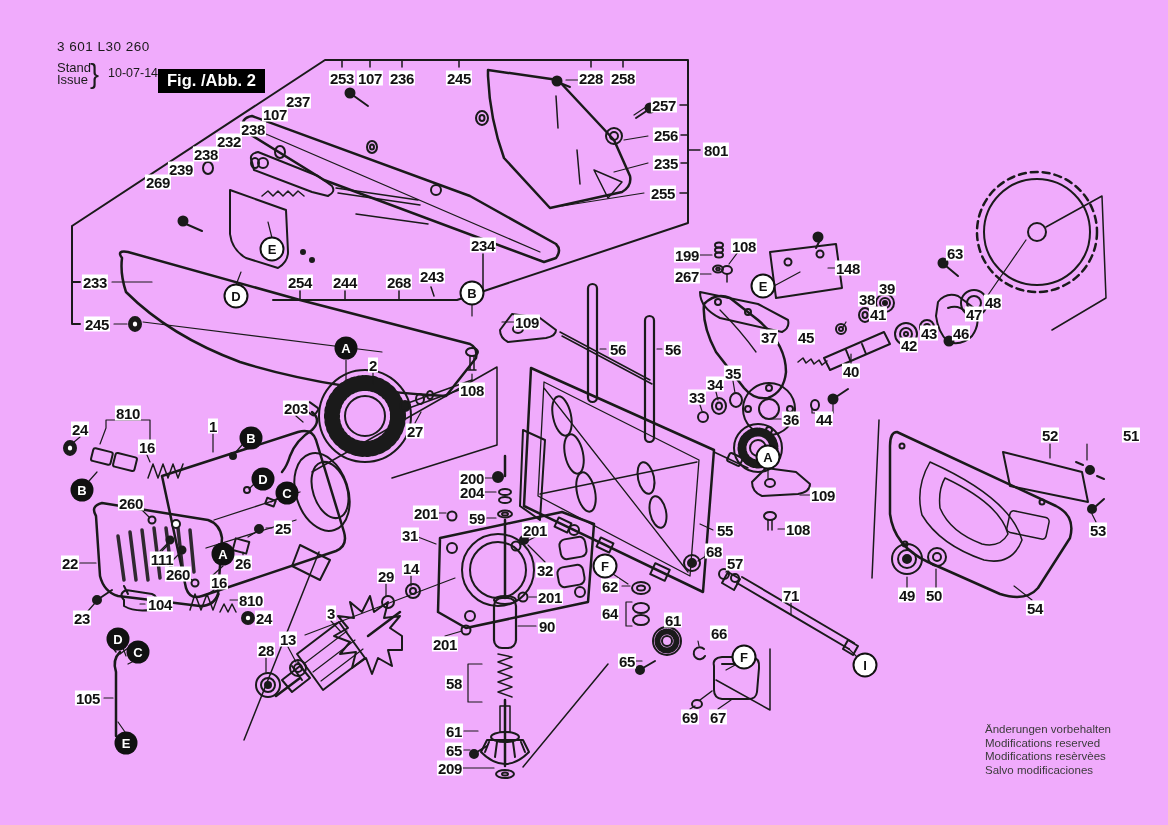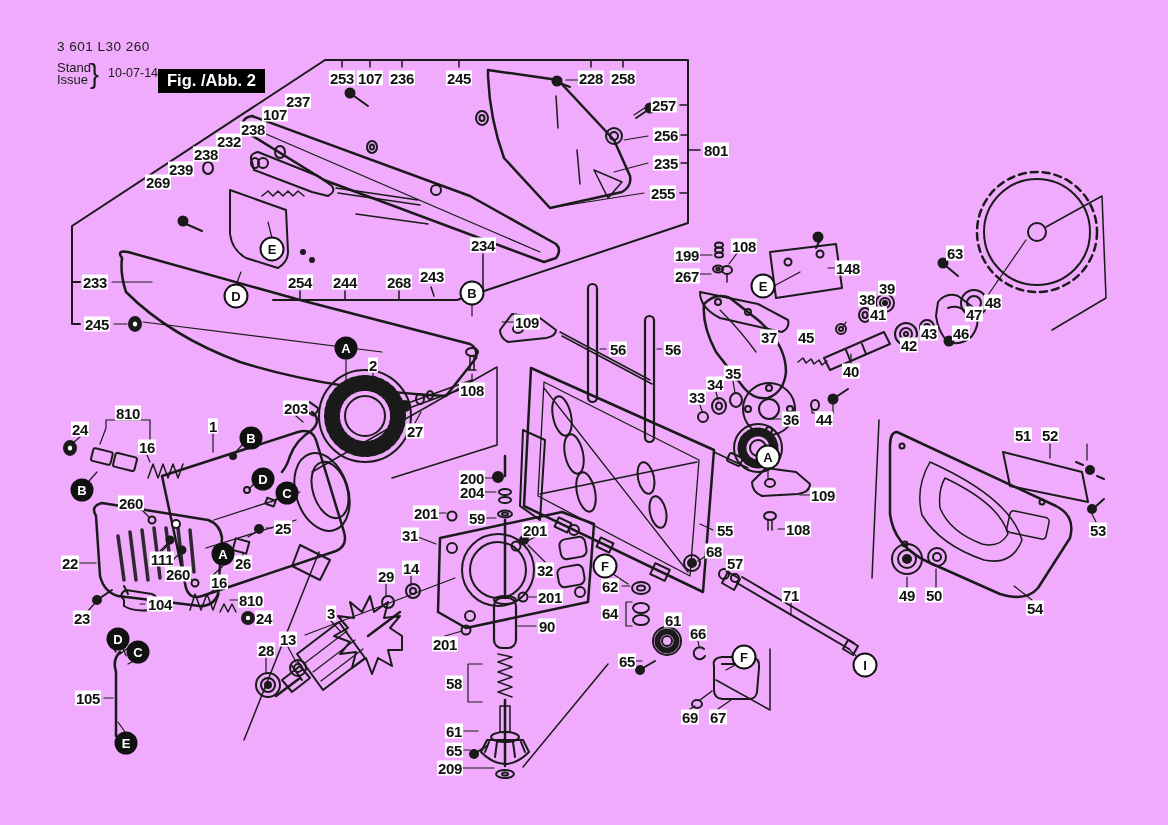--- a/index.html
+++ b/index.html
@@ -421,28 +421,28 @@
       <span class="callout" style="left: 454px; top: 731px;">61</span>
       <span class="callout" style="left: 454px; top: 750px;">65</span>
       <span class="callout" style="left: 450px; top: 768px;">209</span>
       <span class="callout" style="left: 725px; top: 530px;">55</span>
       <span class="callout" style="left: 714px; top: 551px;">68</span>
       <span class="callout" style="left: 735px; top: 563px;">57</span>
       <span class="callout" style="left: 610px; top: 586px;">62</span>
       <span class="callout" style="left: 610px; top: 613px;">64</span>
       <span class="callout" style="left: 791px; top: 595px;">71</span>
       <span class="callout" style="left: 673px; top: 620px;">61</span>
-      <span class="callout" style="left: 698px; top: 633px;">66</span>
+      <span class="callout" style="left: 719px; top: 633px;">66</span>
       <span class="callout" style="left: 627px; top: 661px;">65</span>
       <span class="callout" style="left: 690px; top: 717px;">69</span>
       <span class="callout" style="left: 718px; top: 717px;">67</span>
       <span class="callout" style="left: 823px; top: 495px;">109</span>
       <span class="callout" style="left: 798px; top: 529px;">108</span>
       <span class="callout" style="left: 1050px; top: 435px;">52</span>
-      <span class="callout" style="left: 1023px; top: 435px;">51</span>
+      <span class="callout" style="left: 1131px; top: 435px;">51</span>
       <span class="callout" style="left: 1098px; top: 530px;">53</span>
       <span class="callout" style="left: 907px; top: 595px;">49</span>
       <span class="callout" style="left: 934px; top: 595px;">50</span>
       <span class="callout" style="left: 1035px; top: 608px;">54</span>
     </div>
 <div id="letter-layer">
       <span class="letter outline" style="left: 272px; top: 249px;">E</span>
       <span class="letter outline" style="left: 236px; top: 296px;">D</span>
       <span class="letter outline" style="left: 472px; top: 293px;">B</span>
       <span class="letter outline" style="left: 763px; top: 286px;">E</span>
@@ -454,14 +454,20 @@
       <span class="letter filled" style="left: 251px; top: 438px;">B</span>
       <span class="letter filled" style="left: 263px; top: 479px;">D</span>
       <span class="letter filled" style="left: 287px; top: 493px;">C</span>
       <span class="letter filled" style="left: 82px; top: 490px;">B</span>
       <span class="letter filled" style="left: 223px; top: 554px;">A</span>
       <span class="letter filled" style="left: 118px; top: 639px;">D</span>
       <span class="letter filled" style="left: 138px; top: 652px;">C</span>
       <span class="letter filled" style="left: 126px; top: 743px;">E</span>
     </div>
 
-
+<div id="notices">
+  <div>Änderungen vorbehalten</div>
+  <div>Modifications reserved</div>
+  <div>Modifications resèrvèes</div>
+  <div>Salvo modificaciones</div>
 </div>
 
+</div>
+
 </body></html>

